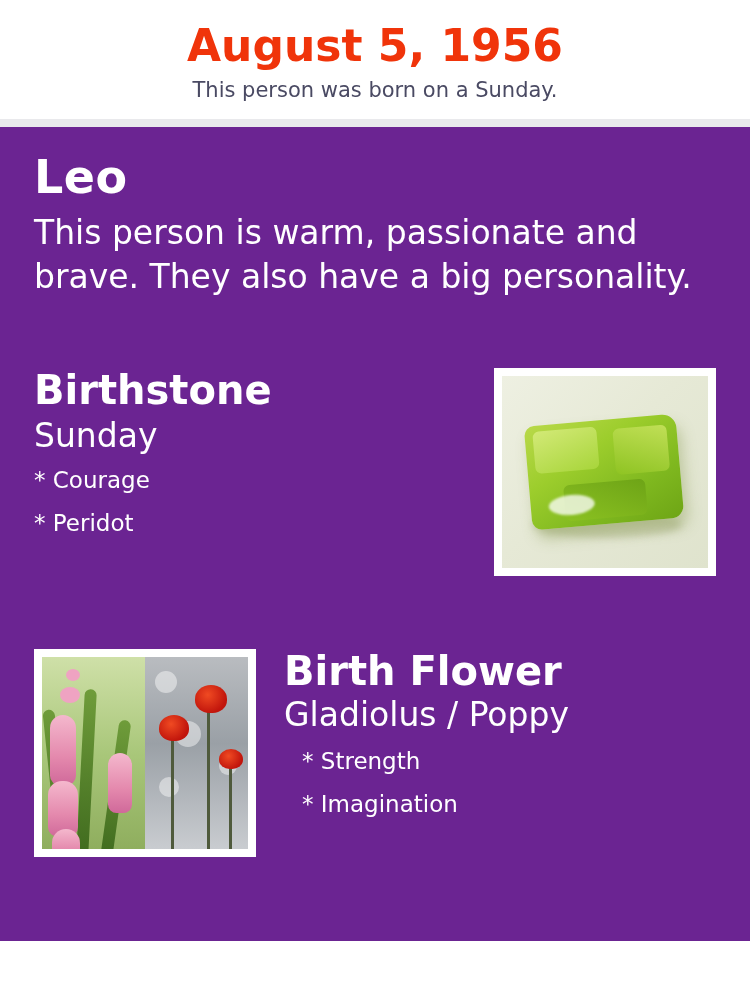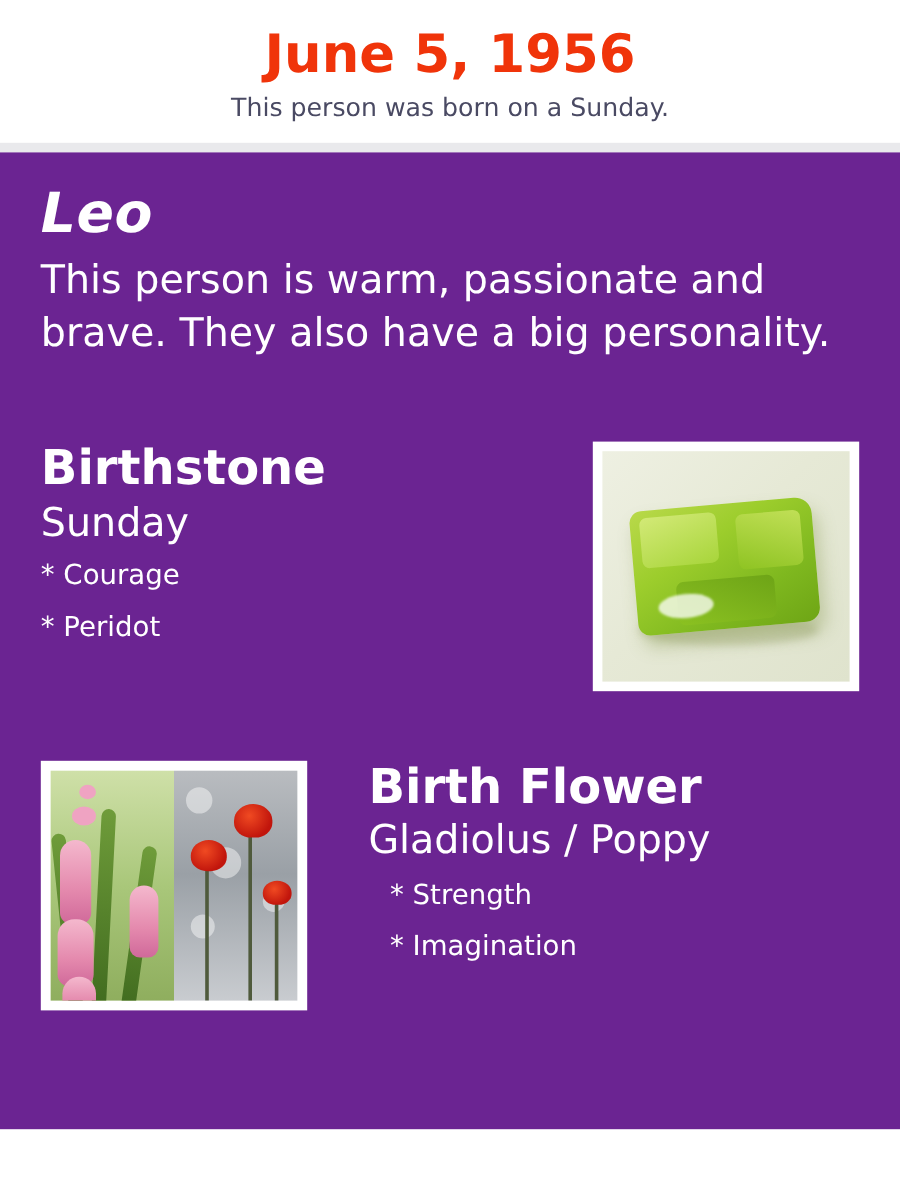--- a/index.html
+++ b/index.html
@@ -61,21 +61,20 @@
     color: #ffffff;
     position: relative;
   }
 
   .sign-title {
     font-size: 46px;
     font-weight: bold;
     line-height: 1.05;
     margin: 0 0 10px 0;
     letter-spacing: 0.5px;
-    font-style: italic;
   }
   .sign-desc {
     font-size: 33px;
     line-height: 1.35;
     font-weight: 400;
     max-width: 660px;
     margin: 0;
   }
 
   
@@ -174,24 +173,23 @@
     top: 136px;
     width: 150px;
     height: 26px;
     background: rgba(160,170,120,0.35);
     border-radius: 50%;
     filter: blur(3px);
   }
 
   
   .flower-block {
-    margin-top: 36px;
+    margin-top: 51px;
     position: relative;
     min-height: 210px;
-    padding-left: 23px;
   }
   .flower-photo-frame {
     left: 0;
     top: 0;
     width: 222px;
     height: 208px;
   }
   .flower-photo {
     width: 100%;
     height: 100%;
@@ -272,21 +270,21 @@
     margin: 0 0 18px 18px;
     font-weight: 400;
   }
 </style>
 </head>
 <body>
 
 <div class="page">
 
   <div class="header">
-    <div class="header-date">June 5, 1956</div>
+    <div class="header-date">August 5, 1956</div>
     <div class="header-note">This person was born on a Sunday.</div>
   </div>
 
   <div class="divider"></div>
 
   <div class="body-panel">
 
     <div class="sign-title">Leo</div>
     <div class="sign-desc">This person is warm, passionate and brave. They also have a big personality.</div>
 

